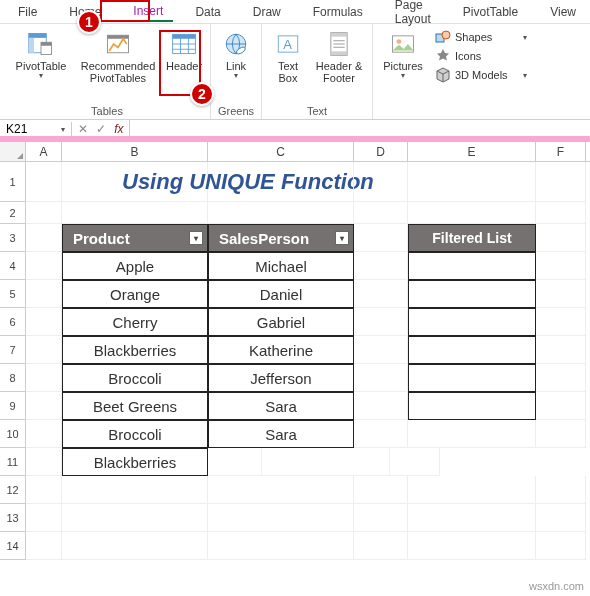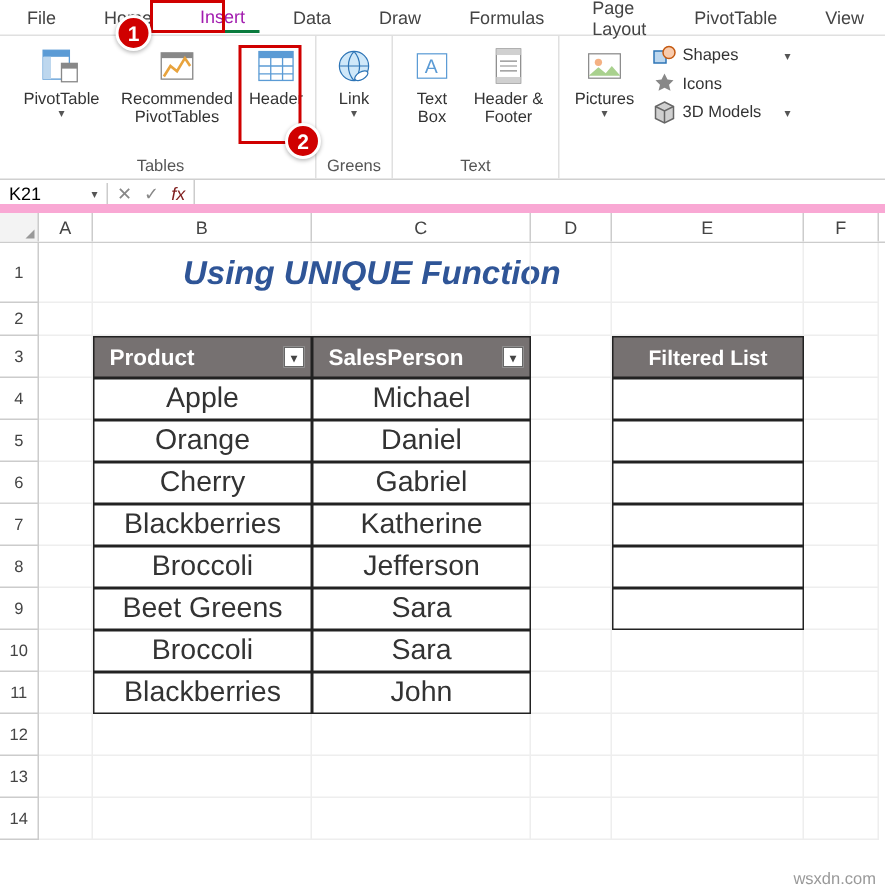--- a/index.html
+++ b/index.html
@@ -40,21 +40,21 @@
 .row.tall { height:40px; }
 .row.short { height:22px; }
 .row-h { width:26px; border-right:1px solid #ccc; border-bottom:1px solid #ccc; background:#fff; font-size:11px; color:#444; display:flex; align-items:center; justify-content:center; }
 .cell { border-right:1px solid #eee; border-bottom:1px solid #eee; display:flex; align-items:center; justify-content:center; font-size:14px; color:#333; position:relative; overflow:hidden;}
 
 .colA{width:36px;} .colB{width:146px;} .colC{width:146px;} .colD{width:54px;} .colE{width:128px;} .colF{width:50px;}
 
 .title-cell { font-size:22px; font-style:italic; font-weight:600; color:#2f5597; white-space:nowrap; }
 .hdr-cell { background:#767171; color:#fff; font-weight:600; font-size:15px; border:1px solid #222; justify-content:space-between; padding:0 4px 0 10px;}
 .hdr-cell .filter-ic { width:14px; height:14px; background:#fff; border:1px solid #666; display:flex; align-items:center; justify-content:center; font-size:8px; color:#444;}
-.data-cell { border:1px solid #222; font-size:19px; background:#fff;}
+.data-cell { border:1px solid #222; font-size:15px; background:#fff;}
 .filt-hdr { background:#767171; color:#fff; font-weight:600; font-size:14px; border:1px solid #222; }
 .filt-cell { border:1px solid #222; background:#fff; }
 
 
 .callout { position:absolute; width:24px; height:24px; background:#d00000; border:2px solid #fff; border-radius:50%; color:#fff; font-weight:bold; font-size:14px; display:flex; align-items:center; justify-content:center; box-shadow:0 1px 3px rgba(0,0,0,.3); z-index:10; }
 .redbox { position:absolute; border:2px solid #d00000; z-index:9; pointer-events:none; }
 
 .watermark { position:absolute; right:6px; bottom:4px; font-size:11px; color:#999; }
 </style>
 </head>
@@ -330,21 +330,20 @@
         <div class="cell colB data-cell">Broccoli</div>
         <div class="cell colC data-cell">Sara</div>
         <div class="cell colD"></div>
         <div class="cell colE"></div>
         <div class="cell colF"></div>
       </div>
     <div class="row">
         <div class="row-h">11</div>
         <div class="cell colA"></div>
         <div class="cell colB data-cell">Blackberries</div>
-        <div class="cell colC data-cell">John</div>
         <div class="cell colD"></div>
         <div class="cell colE"></div>
         <div class="cell colF"></div>
       </div>
     <div class="row">
         <div class="row-h">12</div>
         <div class="cell colA"></div>
         <div class="cell colB"></div>
         <div class="cell colC"></div>
         <div class="cell colD"></div>

